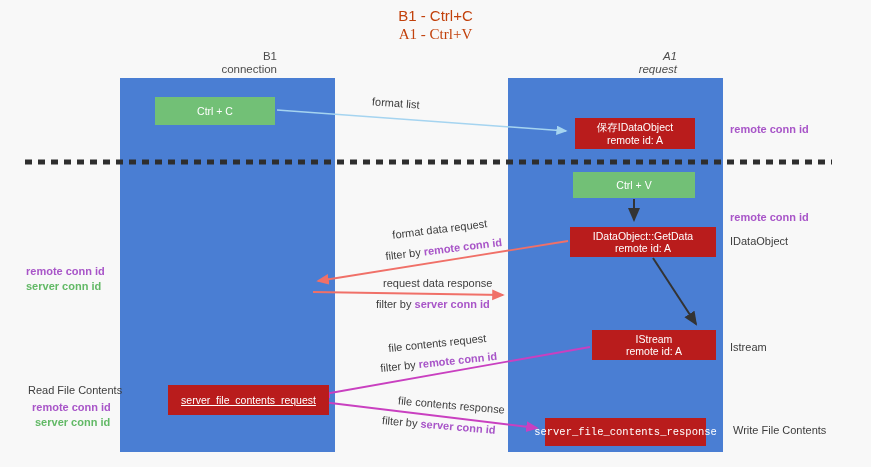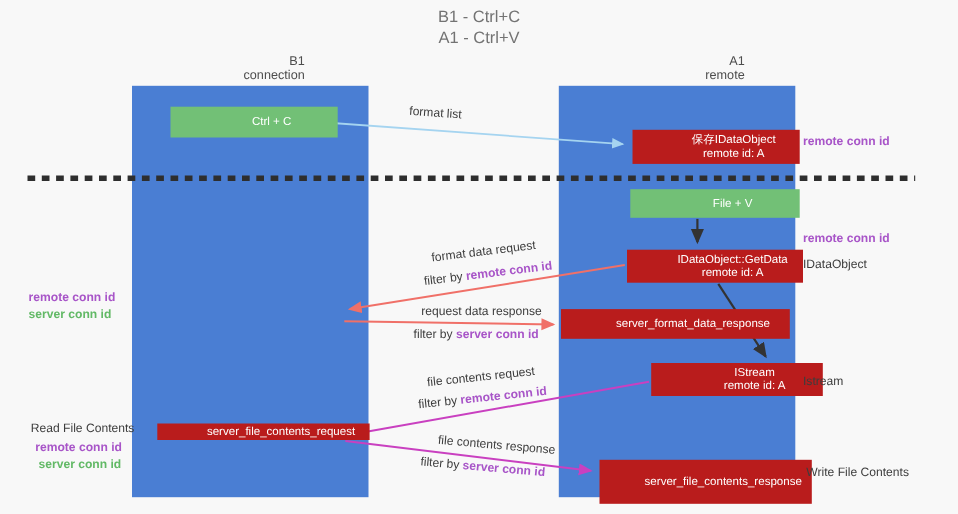--- a/index.html
+++ b/index.html
@@ -1,52 +1,52 @@
 <!DOCTYPE html>
 <html><head>
 <meta charset="utf-8">
 <style>
   html,body{margin:0;padding:0;background:#f8f8f8;}
   .canvas{
     position:relative;width:871px;height:467px;background:#f8f8f8;
     font-family:"Liberation Sans",sans-serif;overflow:hidden;
   }
-  .title{position:absolute;left:0;right:0;text-align:center;color:#737373;font-size:15px;}
+  .title{position:absolute;left:0;right:0;text-align:center;color:#c2410c;font-size:15px;}
   .lifeline-head{position:absolute;text-align:right;color:#4d4d4d;font-size:11.5px;line-height:13px;width:120px;}
   .col{position:absolute;background:#4a7ed3;width:215px;top:78px;height:374px;}
   .box{
     position:absolute;display:flex;flex-direction:column;align-items:center;justify-content:center;
-    text-align:left;color:#ffffff;font-size:10.5px;line-height:12.5px;padding-left:32px;
+    text-align:left;color:#ffffff;font-size:10.5px;line-height:12.5px;
   }
   .green{background:#72c076;}
   .orange{background:#b91c1c;}
   .lbl{position:absolute;font-size:11px;color:#3d3d3d;white-space:nowrap;}
   .purple{color:#a855c8;font-weight:bold;}
   .greentxt{color:#62b966;font-weight:bold;}
   .svg-layer{position:absolute;left:0;top:0;pointer-events:none;}
   .rot-n7{transform:rotate(-7deg);}
   .rot-n6{transform:rotate(-6deg);}
   .rot-p4{transform:rotate(4deg);}
   .rot-p5{transform:rotate(5deg);}
 </style>
 </head>
 <body>
 
 <div class="canvas">
 
   <div class="title" style="top:7px;">B1 - Ctrl+C</div>
-  <div class="title" style="top:26px;">A1 - Ctrl+V</div>
+  <div class="title" style="top:26px;font-family:Liberation Serif, serif;">A1 - Ctrl+V</div>
 
   <div class="lifeline-head" style="left:157px;top:50px;">
     <div>B1</div>
     <div>connection</div>
   </div>
-  <div class="lifeline-head" style="left:557px;top:50px;">
+  <div class="lifeline-head" style="left:557px;top:50px;font-style:italic;">
     <div>A1</div>
-    <div>remote</div>
+    <div>request</div>
   </div>
 
   <div class="col" style="left:120px;"></div>
   <div class="col" style="left:508px;"></div>
 
   <svg class="svg-layer" width="871" height="467" viewBox="0 0 871 467">
     <defs>
       <marker id="mblue" markerWidth="8" markerHeight="8" refX="6" refY="3" orient="auto">
         <path d="M0,0 L7,3 L0,6 z" fill="#a5d4f0"></path>
       </marker>
@@ -81,43 +81,40 @@
   <div class="box green" style="left:155px;top:97px;width:120px;height:28px;">
     <div>Ctrl + C</div>
   </div>
 
   <div class="box orange" style="left:575px;top:118px;width:120px;height:31px;">
     <div>保存IDataObject</div>
     <div>remote id: A</div>
   </div>
 
   <div class="box green" style="left:573px;top:172px;width:122px;height:26px;">
-    <div>File + V</div>
+    <div>Ctrl + V</div>
   </div>
 
-  <div class="box orange" style="left:570px;top:227px;width:128px;height:30px;">
+  <div class="box orange" style="left:570px;top:227px;width:146px;height:30px;">
     <div>IDataObject::GetData</div>
     <div>remote id: A</div>
   </div>
 
 
-  <div class="box orange" style="left:510px;top:281px;width:176px;height:27px;">
-    <div>server_format_data_response</div>
-  </div>
 
   <div class="box orange" style="left:592px;top:330px;width:124px;height:30px;">
     <div>IStream</div>
     <div>remote id: A</div>
   </div>
 
-  <div class="box orange" style="left:143px;top:385px;width:161px;height:15px;">
+  <div class="box orange" style="left:168px;top:385px;width:161px;height:30px;text-decoration:underline;">
     <div>server_file_contents_request</div>
   </div>
 
-  <div class="box orange" style="left:545px;top:418px;width:161px;height:40px;">
+  <div class="box orange" style="left:545px;top:418px;width:161px;height:28px;font-family:Liberation Mono, monospace;">
     <div>server_file_contents_response</div>
   </div>
 
   <div class="lbl purple" style="left:730px;top:123px;">remote conn id</div>
   <div class="lbl purple" style="left:730px;top:211px;">remote conn id</div>
   <div class="lbl" style="left:730px;top:235px;">IDataObject</div>
   <div class="lbl" style="left:730px;top:341px;">Istream</div>
   <div class="lbl" style="left:733px;top:424px;">Write File Contents</div>
 
   <div class="lbl purple" style="left:26px;top:265px;">remote conn id</div>

